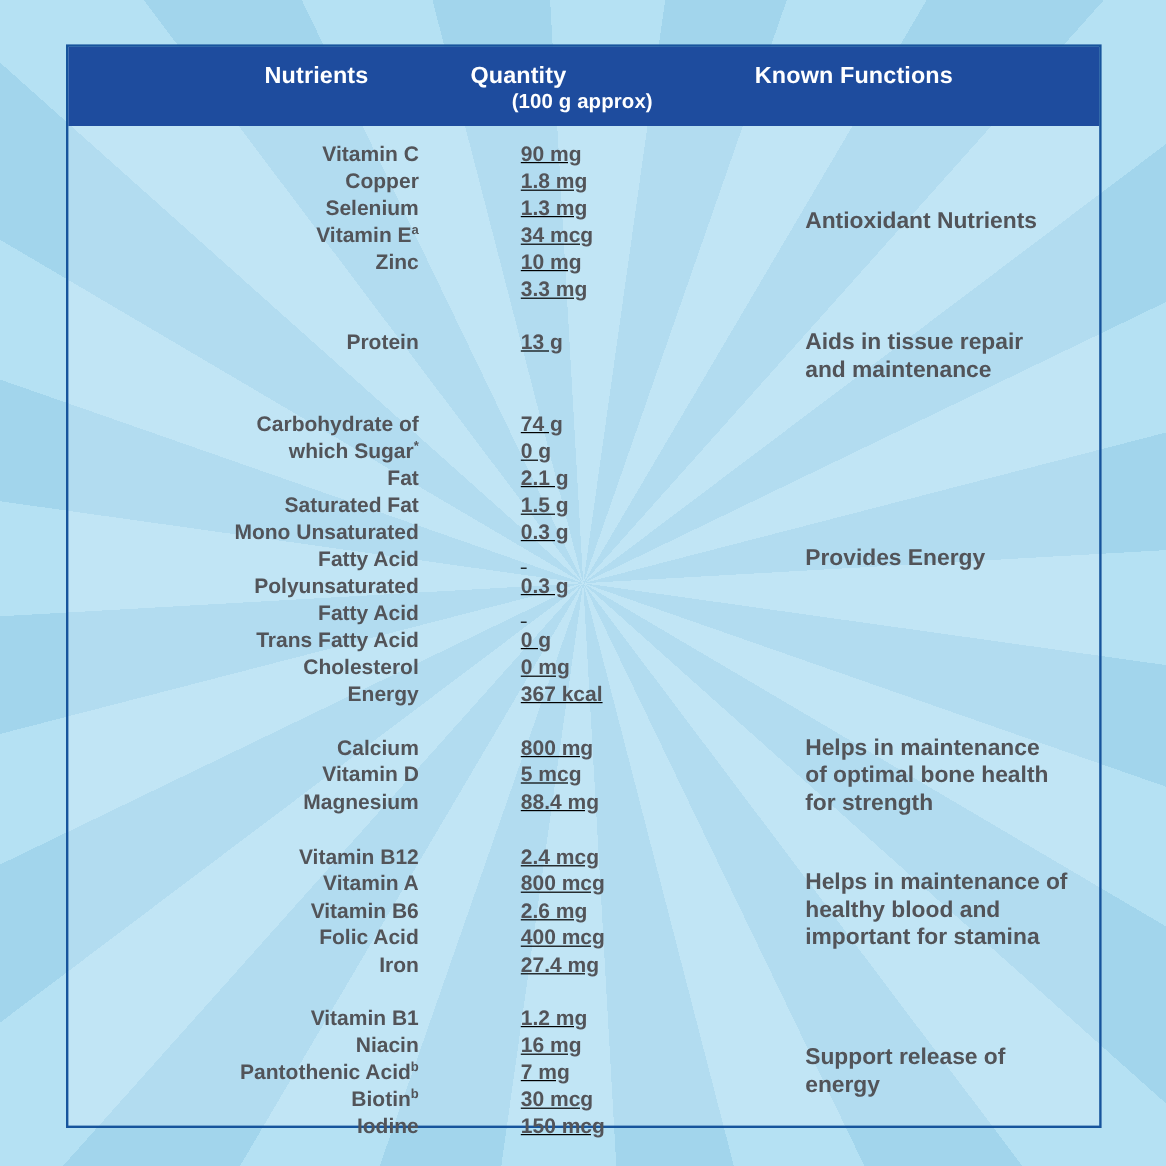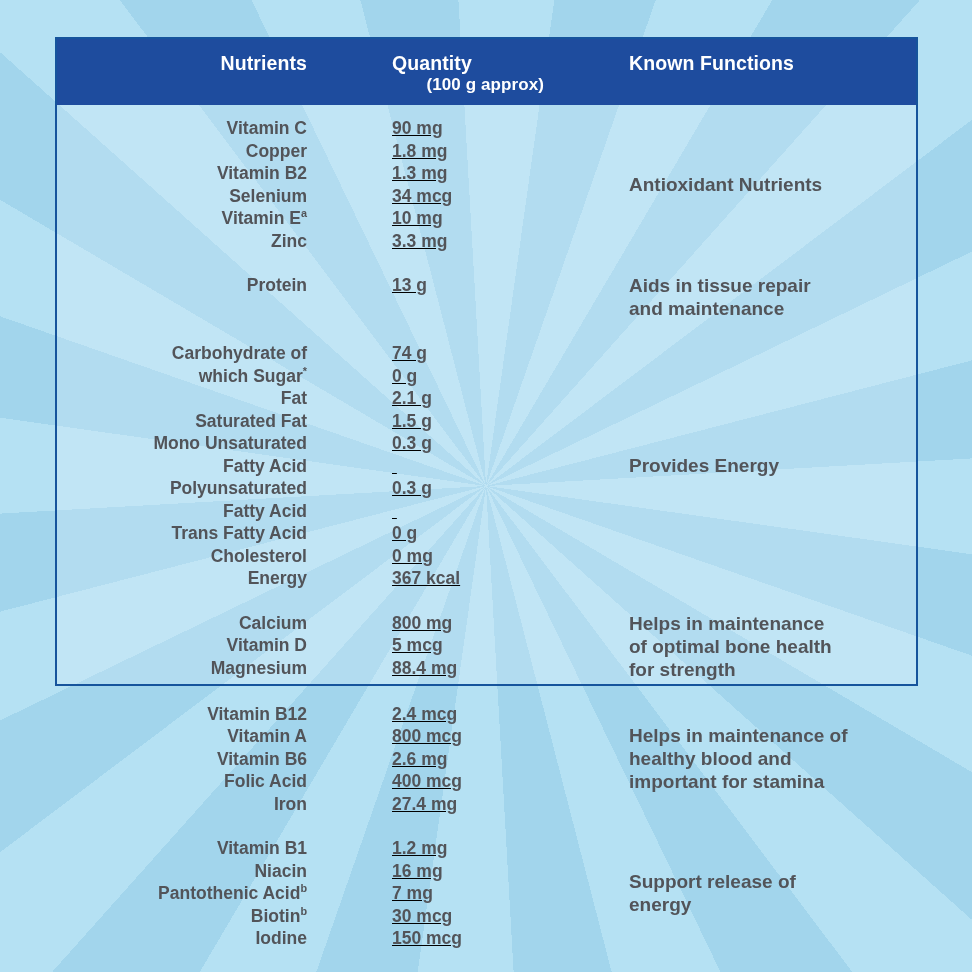--- a/index.html
+++ b/index.html
@@ -15,21 +15,21 @@
     background:
       repeating-conic-gradient(from 8deg at 50% 50%,
         #a2d5ec 0deg 11.25deg,
         #b5e1f3 11.25deg 22.5deg);
   }
   .panel {
     position: absolute;
     left: 55px;
     top: 37px;
     width: 863px;
-    height: 649px;
+    height: 903px;
     border: 2px solid #16549c;
     background: rgba(235, 248, 253, 0.22);
   }
   .grid-cols {
     display: grid;
     grid-template-columns: 250px 152px 1fr;
     column-gap: 85px;
   }
   .panel-header {
     height: 66px;
@@ -40,20 +40,21 @@
     align-items: start;
   }
   .hdr-cell { line-height: 22px; font-size: 19.5px; letter-spacing: 0.1px; }
   .hdr-nutrients { text-align: right; }
   .hdr-sub { font-size: 17px; text-align: right; }
   .panel-body {
     padding-top: 12px;
   }
   .group {
     margin-bottom: 22px;
+    padding-left: 42px;
   }
   .col-names { text-align: right; }
   .col-qty { text-align: left; text-decoration: underline; }
   .nrow, .qrow {
     font-size: 17.5px;
     font-weight: bold;
     color: #525459;
     line-height: 22.5px;
     height: 22.5px;
     white-space: nowrap;
@@ -97,21 +98,20 @@
       </div>
       <div class="hdr-cell">
         <div>Known Functions</div>
       </div>
     </div>
     <div class="panel-body" id="groups-container">
         <div class="group grid-cols">
           <div class="col-names">
             <div class="nrow">Vitamin C</div>
             <div class="nrow">Copper</div>
-            <div class="nrow">Vitamin B2</div>
             <div class="nrow">Selenium</div>
             <div class="nrow">Vitamin E<sup class="mark">a</sup></div>
             <div class="nrow">Zinc</div>
           </div>
           <div class="col-qty">
             <div class="qrow">90 mg</div>
             <div class="qrow">1.8 mg</div>
             <div class="qrow">1.3 mg</div>
             <div class="qrow">34 mcg</div>
             <div class="qrow">10 mg</div>

